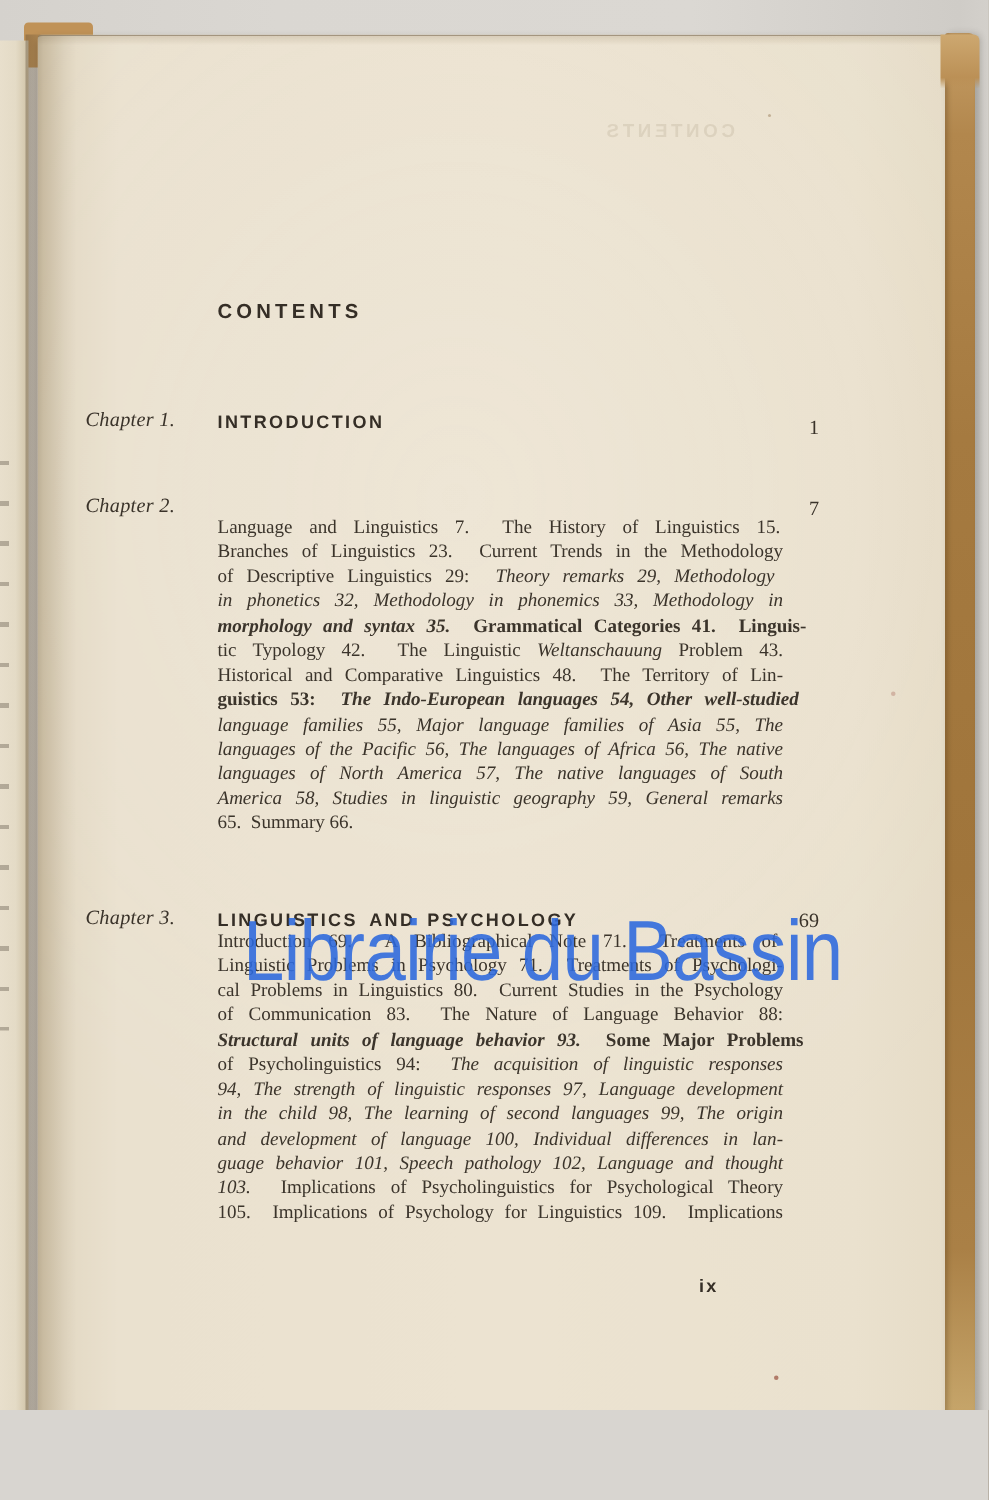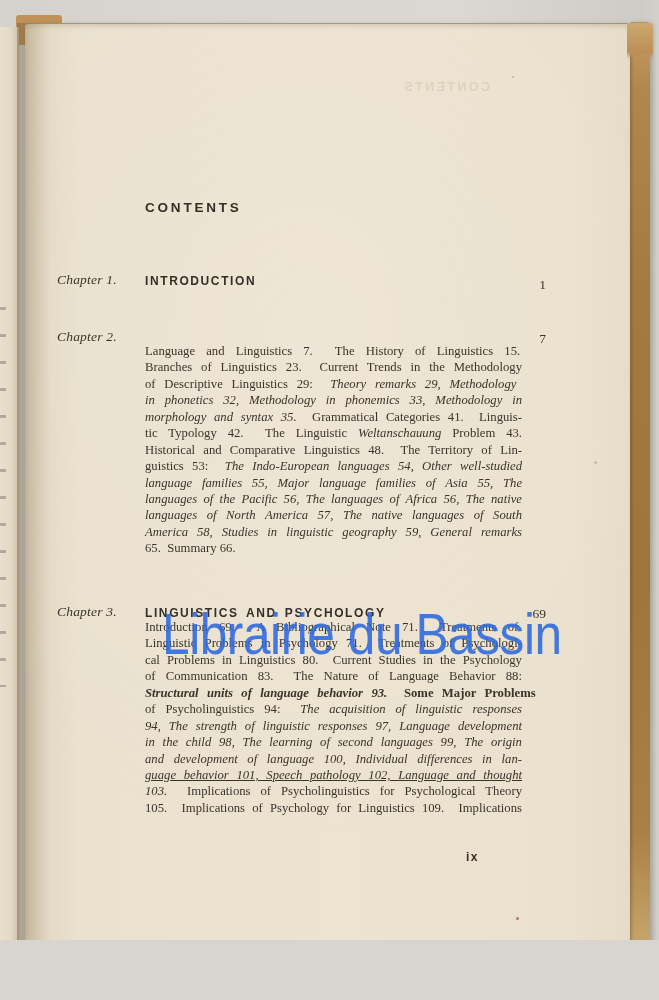--- a/index.html
+++ b/index.html
@@ -90,45 +90,45 @@
   <div class="ch-title" style="top:274px">INTRODUCTION</div>
   <div class="ch-page" style="top:277px">1</div>
 
   <div class="ch-label" style="top:329px">Chapter 2.</div>
   <div class="ch-page" style="top:331px">7</div>
   <div class="ch-body" style="top:343px">
       <div class="toc-line" style="word-spacing: 8px;"><span>Language and Linguistics 7.&nbsp; The History of Linguistics 15.</span></div>
       <div class="toc-line" style="word-spacing: 5.71px;"><span>Branches of Linguistics 23.&nbsp; Current Trends in the Methodology</span></div>
       <div class="toc-line" style="word-spacing: 5.56px;"><span>of Descriptive Linguistics 29:&nbsp; </span><span class="it">Theory remarks 29, Methodology</span></div>
       <div class="toc-line" style="word-spacing: 6.69px;"><span class="it">in phonetics 32, Methodology in phonemics 33, Methodology in</span></div>
-      <div class="toc-line" style="word-spacing: 4.5px;"><span class="it">morphology and syntax 35.</span><span>&nbsp; Grammatical Categories 41.&nbsp; Linguis-</span></div>
+      <div class="toc-line" style="word-spacing: 4.5px; font-weight: bold;"><span class="it">morphology and syntax 35.</span><span>&nbsp; Grammatical Categories 41.&nbsp; Linguis-</span></div>
       <div class="toc-line" style="word-spacing: 7.71px;"><span>tic Typology 42.&nbsp; The Linguistic </span><span class="it">Weltanschauung</span><span> Problem 43.</span></div>
       <div class="toc-line" style="word-spacing: 5.08px;"><span>Historical and Comparative Linguistics 48.&nbsp; The Territory of Lin-</span></div>
-      <div class="toc-line" style="word-spacing: 5.12px;"><span>guistics 53:&nbsp; </span><span class="it">The Indo-European languages 54, Other well-studied</span></div>
+      <div class="toc-line" style="word-spacing: 5.12px; font-weight: bold;"><span>guistics 53:&nbsp; </span><span class="it">The Indo-European languages 54, Other well-studied</span></div>
       <div class="toc-line" style="word-spacing: 6.56px;"><span class="it">language families 55, Major language families of Asia 55, The</span></div>
       <div class="toc-line" style="word-spacing: 3.12px;"><span class="it">languages of the Pacific 56, The languages of Africa 56, The native</span></div>
       <div class="toc-line" style="word-spacing: 6.36px;"><span class="it">languages of North America 57, The native languages of South</span></div>
       <div class="toc-line" style="word-spacing: 5.78px;"><span class="it">America 58, Studies in linguistic geography 59, General remarks</span></div>
       <div class="toc-line"><span>65.&nbsp; Summary 66.</span></div>
     </div>
 
   <div class="ch-label" style="top:604px">Chapter 3.</div>
   <div class="ch-title" style="top:606px">LINGUISTICS AND PSYCHOLOGY</div>
   <div class="ch-page" style="top:606px">69</div>
   <div class="ch-body" style="top:619px">
       <div class="toc-line" style="word-spacing: 8px;"><span>Introduction 69.&nbsp; A Bibliographical Note 71.&nbsp; Treatments of</span></div>
       <div class="toc-line" style="word-spacing: 4.96px;"><span>Linguistic Problems in Psychology 71.&nbsp; Treatments of Psychologi-</span></div>
       <div class="toc-line" style="word-spacing: 3.97px;"><span>cal Problems in Linguistics 80.&nbsp; Current Studies in the Psychology</span></div>
       <div class="toc-line" style="word-spacing: 6.99px;"><span>of Communication 83.&nbsp; The Nature of Language Behavior 88:</span></div>
       <div class="toc-line" style="word-spacing: 5.16px; font-weight: bold;"><span class="it">Structural units of language behavior 93.</span><span>&nbsp; Some Major Problems</span></div>
       <div class="toc-line" style="word-spacing: 6.74px;"><span>of Psycholinguistics 94:&nbsp; </span><span class="it">The acquisition of linguistic responses</span></div>
       <div class="toc-line" style="word-spacing: 4.78px;"><span class="it">94, The strength of linguistic responses 97, Language development</span></div>
       <div class="toc-line" style="word-spacing: 4.57px;"><span class="it">in the child 98, The learning of second languages 99, The origin</span></div>
       <div class="toc-line" style="word-spacing: 6.44px; text-align: center;"><span class="it">and development of language 100, Individual differences in lan-</span></div>
-      <div class="toc-line" style="word-spacing: 4.49px; text-decoration: underline;"><span class="it">guage behavior 101, Speech pathology 102, Language and thought</span></div>
+      <div class="toc-line" style="word-spacing: 4.49px;"><span class="it">guage behavior 101, Speech pathology 102, Language and thought</span></div>
       <div class="toc-line" style="word-spacing: 6.77px;"><span class="it">103.</span><span>&nbsp; Implications of Psycholinguistics for Psychological Theory</span></div>
       <div class="toc-line" style="word-spacing: 4.02px;"><span>105.&nbsp; Implications of Psychology for Linguistics 109.&nbsp; Implications</span></div>
     </div>
 
   <div class="folio">ix</div>
 
   <div class="watermark" style="color: rgb(44, 105, 222);">Librairie du Bassin</div>
 </div>
 
 </body></html>

